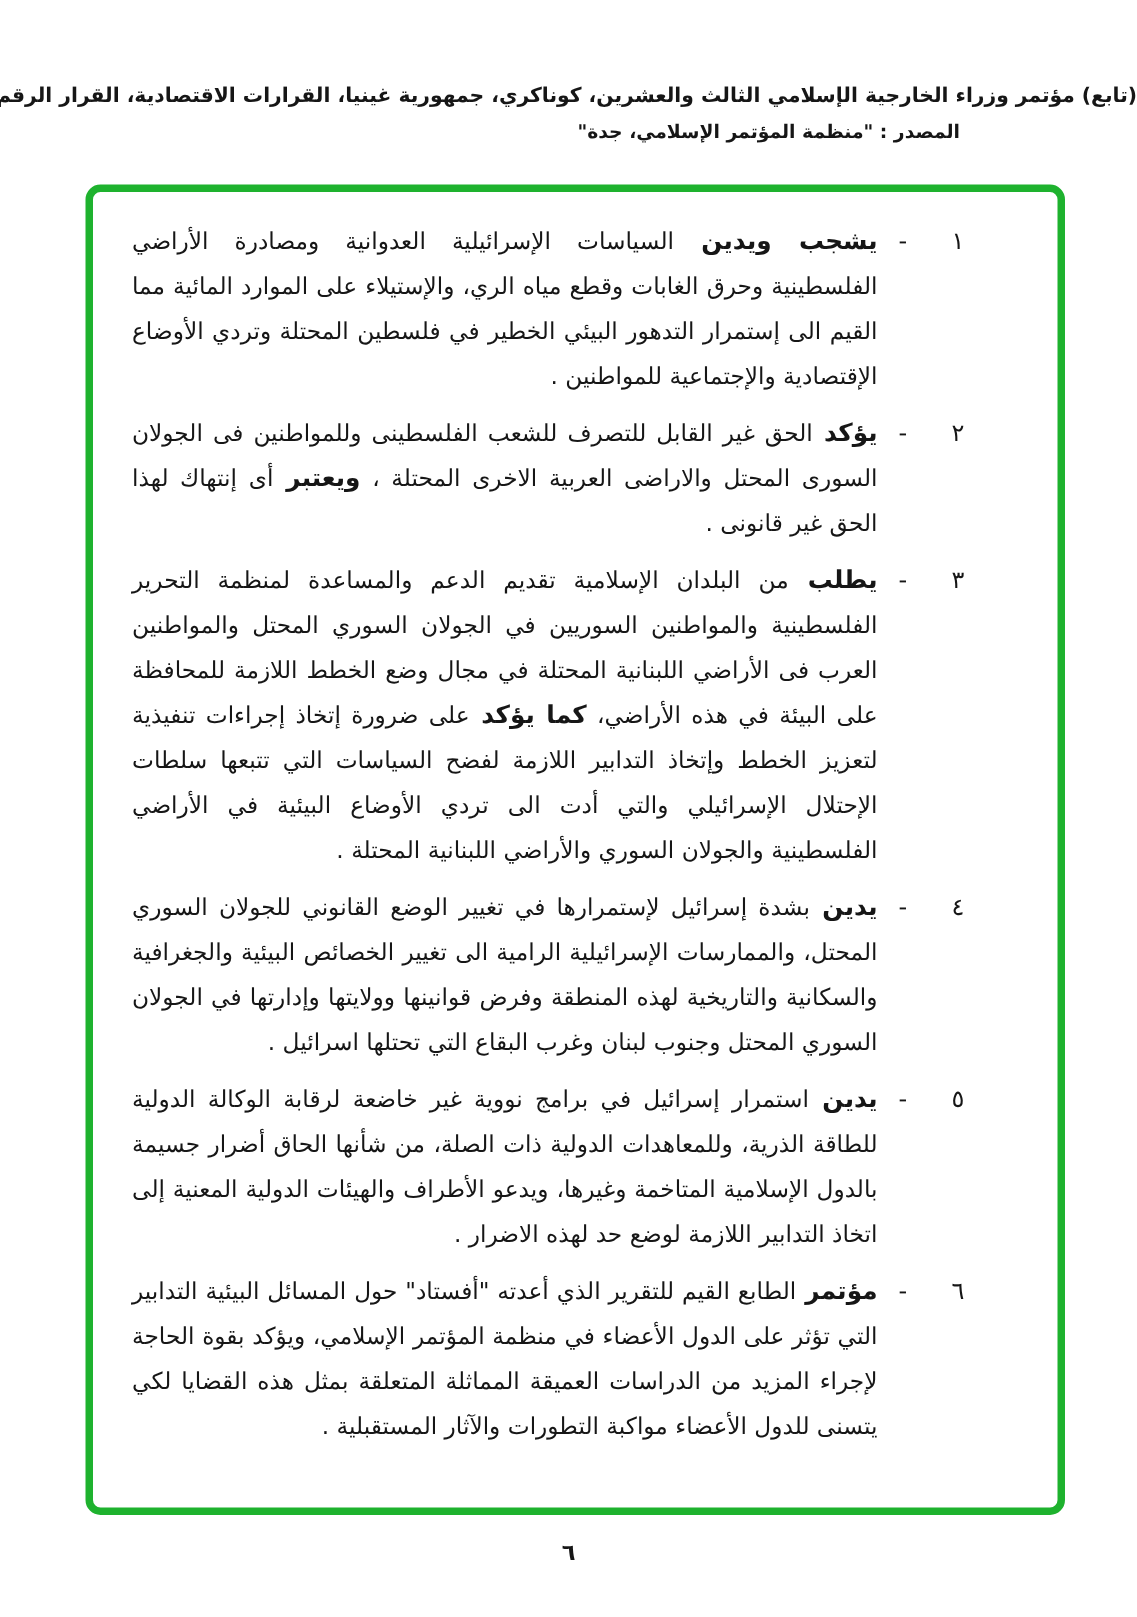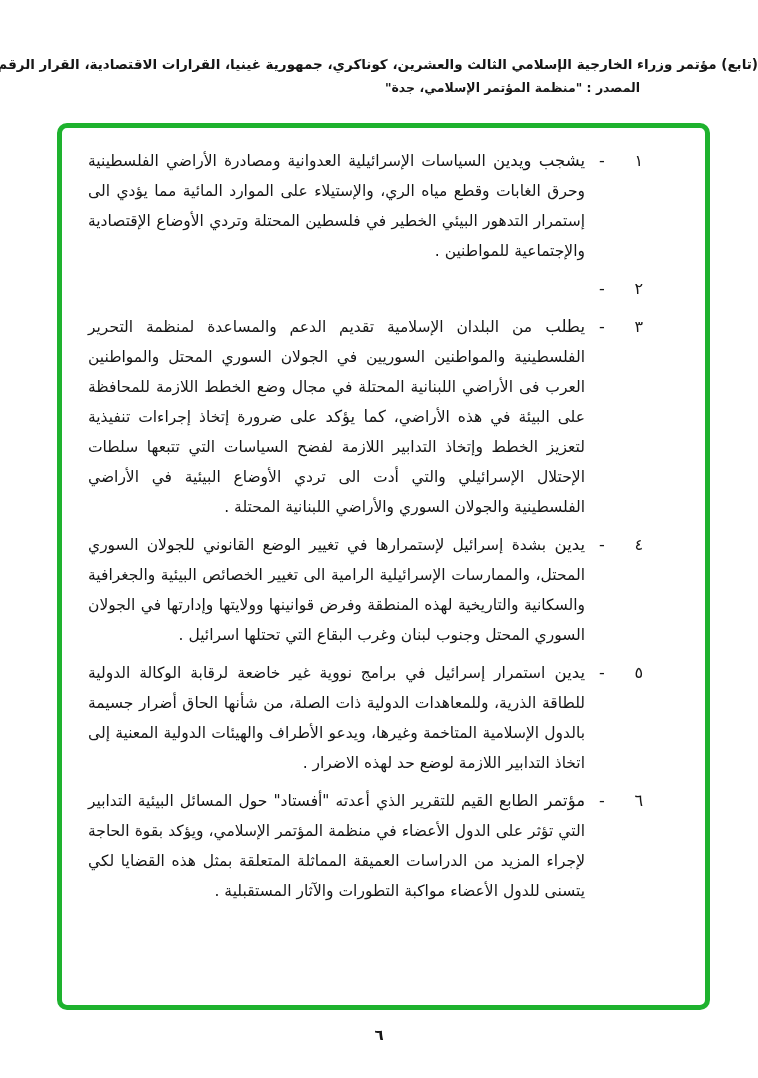--- a/index.html
+++ b/index.html
@@ -54,21 +54,21 @@
     margin-left: 14px;
   }
   .clause-text {
     flex: 1;
     font-size: 15.5px;
     line-height: 30px;
     text-align: justify;
     text-justify: inter-word;
   }
   .lead {
-    font-weight: normal;
+    font-weight: bold;
     font-size: 16.5px;
     margin-top: 20px;
   }
   .page-number {
     position: absolute;
     top: 1026px; left: 0; right: 0;
     text-align: center;
     font-size: 15px;
     font-weight: bold;
   }
@@ -83,28 +83,29 @@
     <div class="header-line2">المصدر :  "منظمة المؤتمر الإسلامي، جدة"</div>
   </div>
 
   <div class="green-box">
     <div>
   <div class="clause">
     <div class="clause-num">
       <span>١</span>
       <span>-</span>
     </div>
-    <div class="clause-text"><span class="lead">يشجب ويدين </span><span>السياسات الإسرائيلية العدوانية ومصادرة الأراضي الفلسطينية وحرق الغابات وقطع مياه الري، والإستيلاء على الموارد المائية مما يؤدي الى إستمرار التدهور البيئي الخطير في فلسطين المحتلة وتردي الأوضاع الإقتصادية والإجتماعية للمواطنين .</span></div>
+    <div class="clause-text"><span class="lead">يشجب ويدين </span><span>السياسات الإسرائيلية العدوانية ومصادرة الأراضي الفلسطينية وحرق الغابات وقطع مياه الري، والإستيلاء على الموارد المائية مما القيم الى إستمرار التدهور البيئي الخطير في فلسطين المحتلة وتردي الأوضاع الإقتصادية والإجتماعية للمواطنين .</span></div>
   </div>
 
   <div class="clause">
     <div class="clause-num">
       <span>٢</span>
       <span>-</span>
     </div>
+    <div class="clause-text"><span class="lead">يؤكد </span><span>الحق غير القابل للتصرف للشعب الفلسطينى وللمواطنين فى الجولان السورى المحتل والاراضى العربية الاخرى المحتلة ، </span><span class="lead">ويعتبر </span><span>أى إنتهاك لهذا الحق غير قانونى .</span></div>
   </div>
 
   <div class="clause">
     <div class="clause-num">
       <span>٣</span>
       <span>-</span>
     </div>
     <div class="clause-text"><span class="lead">يطلب </span><span>من البلدان الإسلامية تقديم الدعم والمساعدة لمنظمة التحرير الفلسطينية والمواطنين السوريين في الجولان السوري المحتل والمواطنين العرب فى الأراضي اللبنانية المحتلة في مجال وضع الخطط اللازمة للمحافظة على البيئة في هذه الأراضي، </span><span class="lead">كما يؤكد </span><span>على ضرورة إتخاذ إجراءات تنفيذية لتعزيز الخطط وإتخاذ التدابير اللازمة لفضح السياسات التي تتبعها سلطات الإحتلال الإسرائيلي والتي أدت الى تردي الأوضاع البيئية في الأراضي الفلسطينية والجولان السوري والأراضي اللبنانية المحتلة .</span></div>
   </div>
 

